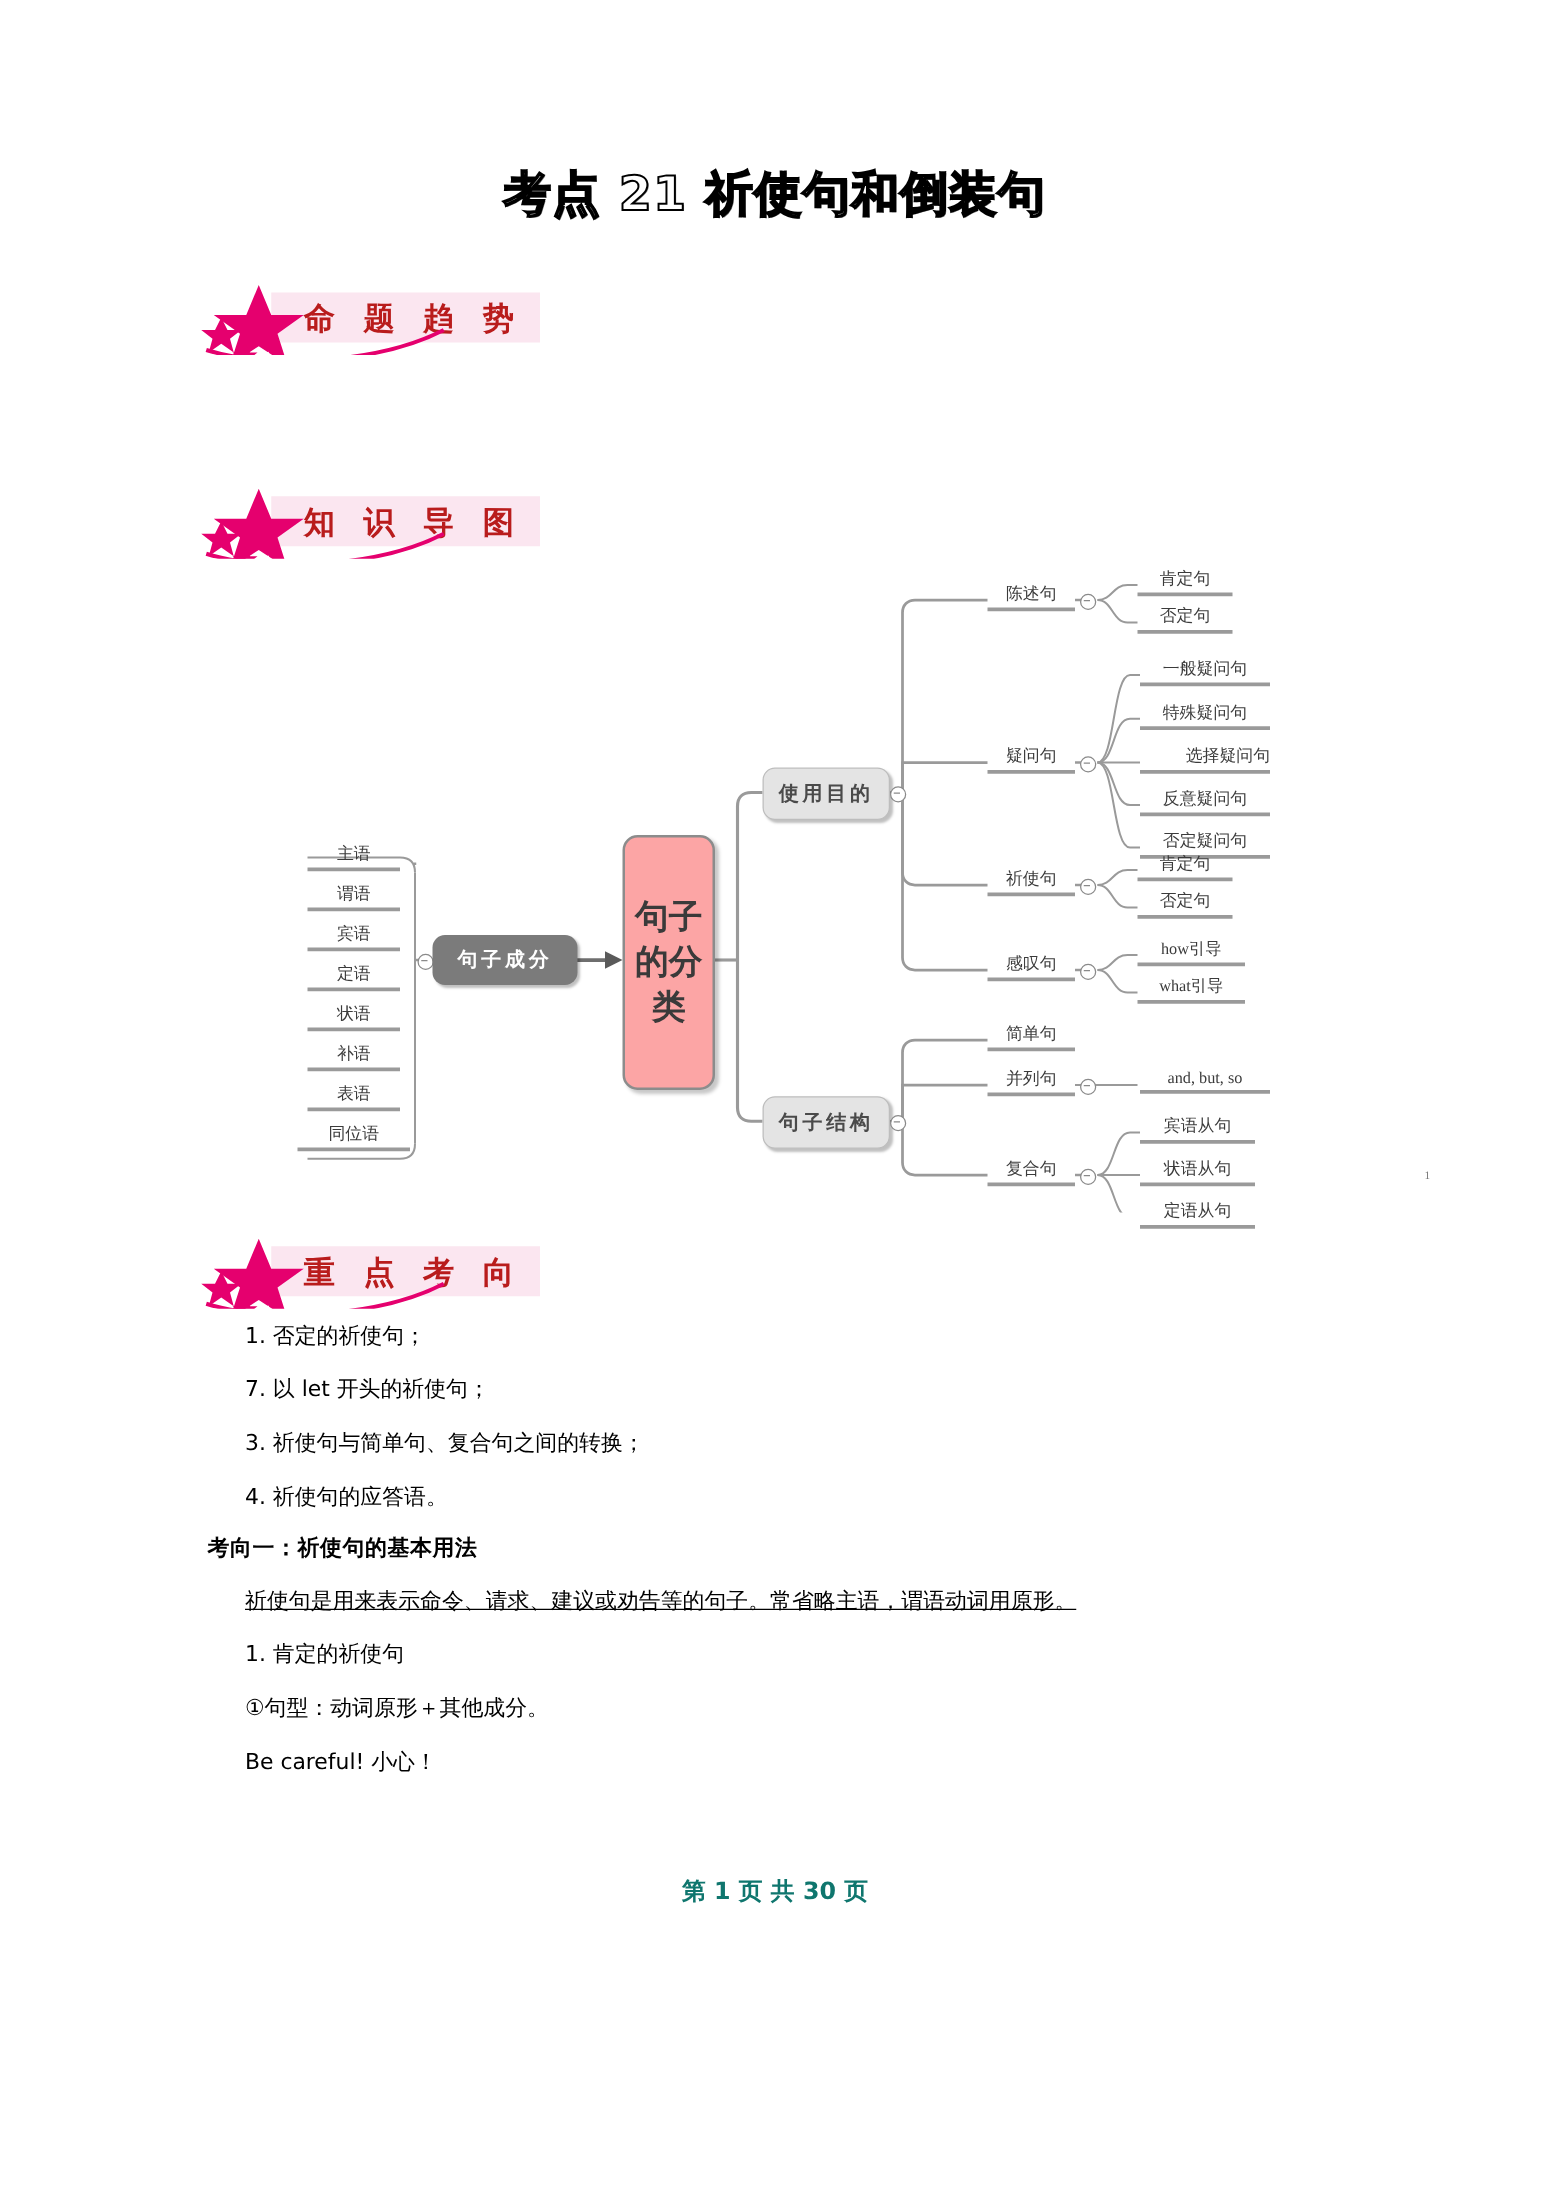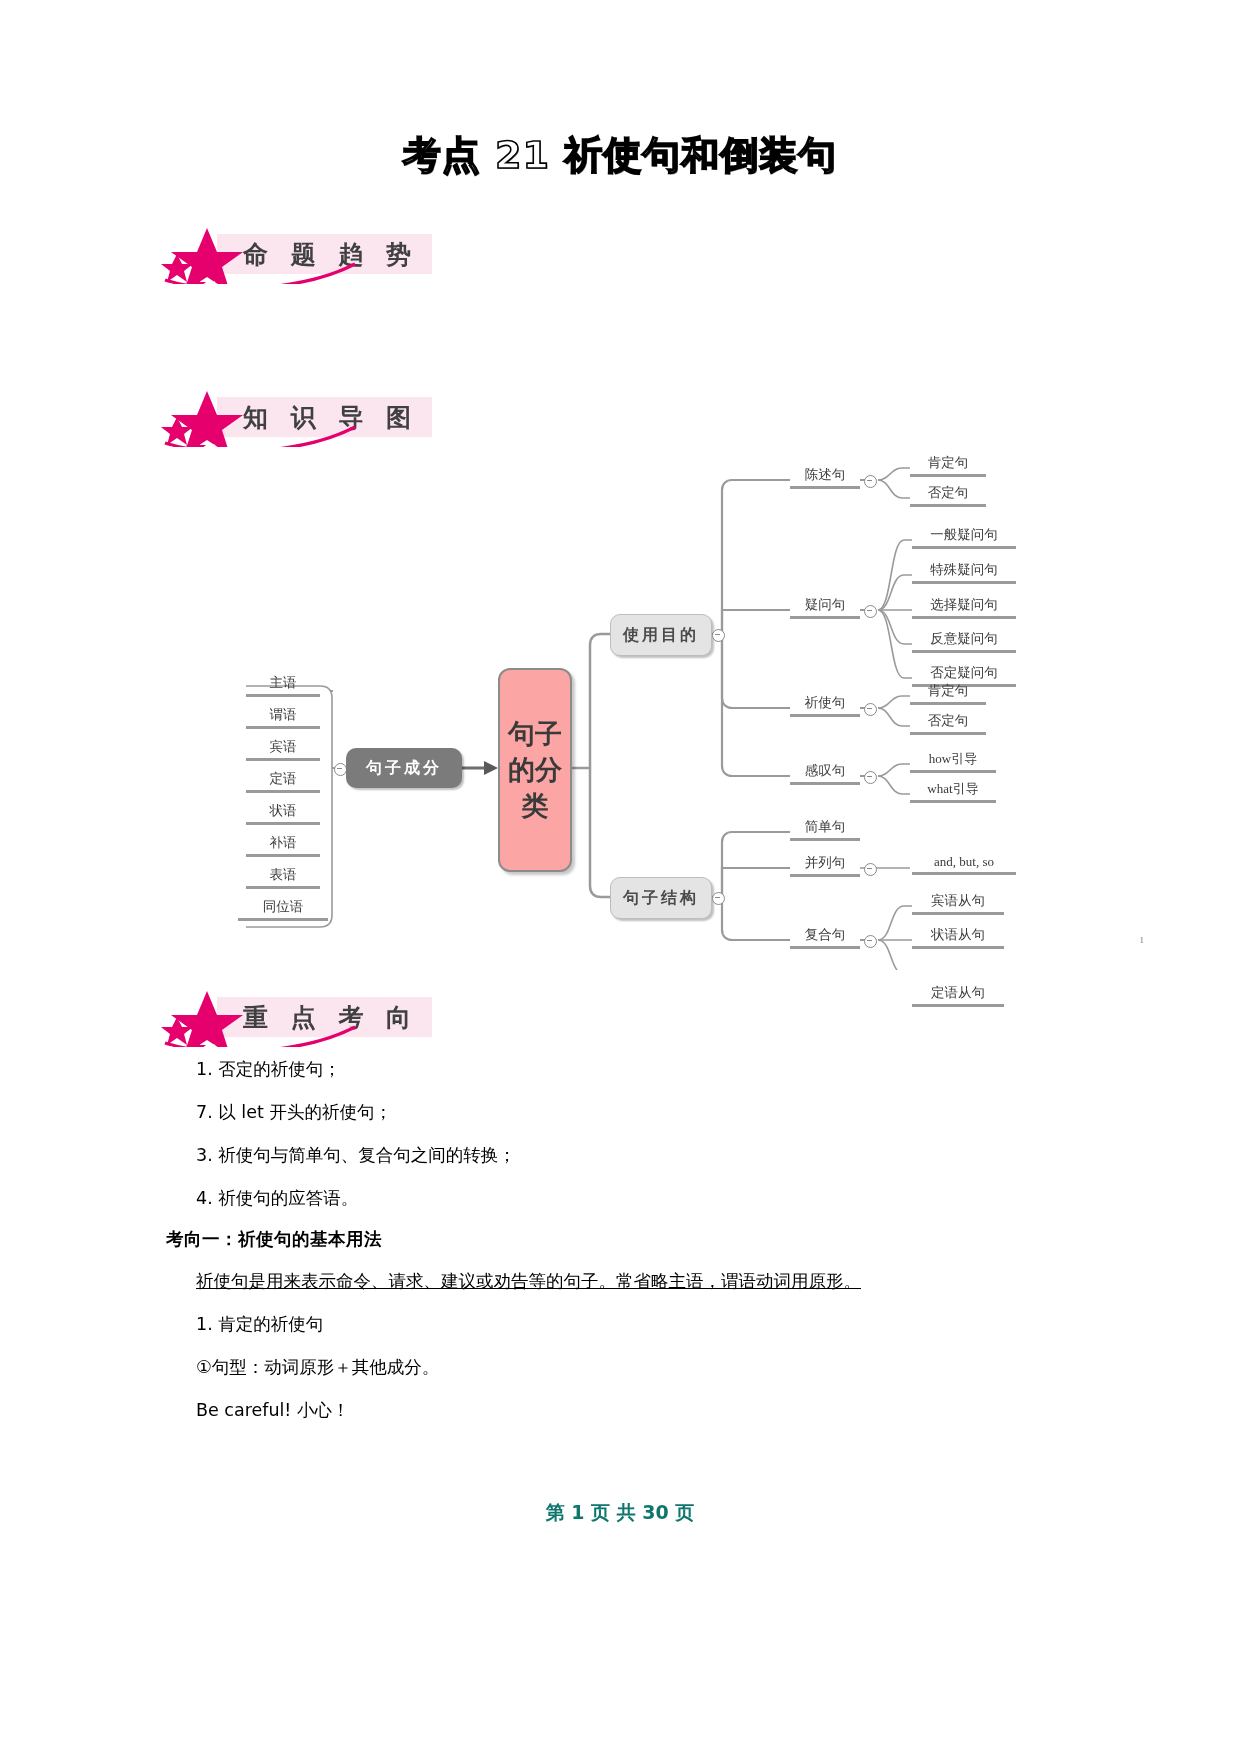--- a/index.html
+++ b/index.html
@@ -28,21 +28,21 @@
   .badge{ position:absolute; height:62px; }
   .badge .banner{
     position:absolute; left:62px; top:12px;
     height:40px; padding:0 14px 0 26px;
     background:#fbe6f0;
     display:flex; align-items:center;
   }
   .badge .banner span{
     font-family:"DejaVu Sans", sans-serif;
     font-size:25px; font-weight:bold;
-    color:#404040; letter-spacing:7px;
+    color:#b91c1c; letter-spacing:7px;
     white-space:nowrap;
   }
   .badge svg{ position:absolute; left:0; top:0; }
 
   
   .para{
     position:absolute;
     font-family:"DejaVu Sans", sans-serif;
     font-size:17.5px;
     line-height:34px;
@@ -240,42 +240,42 @@
     <div class="mm-marker" style="left:714px; top:25px;"></div>
     <div class="mm-marker" style="left:714px; top:155px;"></div>
     <div class="mm-marker" style="left:714px; top:253px;"></div>
     <div class="mm-marker" style="left:714px; top:321px;"></div>
 
     <div class="mm-label ul" style="left:760px; top:4px; width:76px; text-align:center;">肯定句</div>
     <div class="mm-label ul" style="left:760px; top:34px; width:76px; text-align:center;">否定句</div>
 
     <div class="mm-label ul" style="left:762px; top:76px; width:104px; text-align:center;">一般疑问句</div>
     <div class="mm-label ul" style="left:762px; top:111px; width:104px; text-align:center;">特殊疑问句</div>
-    <div class="mm-label ul" style="left:762px; top:146px; width:104px; text-align:center;">选择疑问句</div>
+    <div class="mm-label ul" style="left:762px; top:146px; width:104px; text-align:right;">选择疑问句</div>
     <div class="mm-label ul" style="left:762px; top:180px; width:104px; text-align:center;">反意疑问句</div>
     <div class="mm-label ul" style="left:762px; top:214px; width:104px; text-align:center;">否定疑问句</div>
 
     <div class="mm-label ul" style="left:760px; top:232px; width:76px; text-align:center;">肯定句</div>
     <div class="mm-label ul" style="left:760px; top:262px; width:76px; text-align:center;">否定句</div>
 
     <div class="mm-label ul en" style="left:760px; top:300px; width:86px; text-align:center;">how引导</div>
     <div class="mm-label ul en" style="left:760px; top:330px; width:86px; text-align:center;">what引导</div>
 
     <div class="mm-label ul" style="left:640px; top:368px; width:70px; text-align:center;">简单句</div>
     <div class="mm-label ul" style="left:640px; top:404px; width:70px; text-align:center;">并列句</div>
     <div class="mm-label ul" style="left:640px; top:476px; width:70px; text-align:center;">复合句</div>
 
     <div class="mm-marker" style="left:714px; top:413px;"></div>
     <div class="mm-marker" style="left:714px; top:485px;"></div>
 
     <div class="mm-label ul en" style="left:762px; top:404px; width:104px; text-align:center;">and, but, so</div>
 
     <div class="mm-label ul" style="left:762px; top:442px; width:92px; text-align:center;">宾语从句</div>
     <div class="mm-label ul" style="left:762px; top:476px; width:92px; text-align:center;">状语从句</div>
-    <div class="mm-label ul" style="left:762px; top:510px; width:92px; text-align:center;margin-top:24px;">定语从句</div>
+    <div class="mm-label ul" style="left:762px; top:510px; width:92px; text-align:center;">定语从句</div>
   </div>
 
   <div class="pagenum-tiny">1</div>
 
   <div class="badge" style="left:155px; top:985px; width:270px;">
     <div class="banner">
       <span>重 点 考 向</span>
     </div>
     <svg width="270" height="62" viewBox="0 0 270 62">
       <polygon points="52,6 62,30 88,30 67,45 75,70 52,55 29,70 37,45 16,30 42,30" fill="#e5006e"></polygon>

